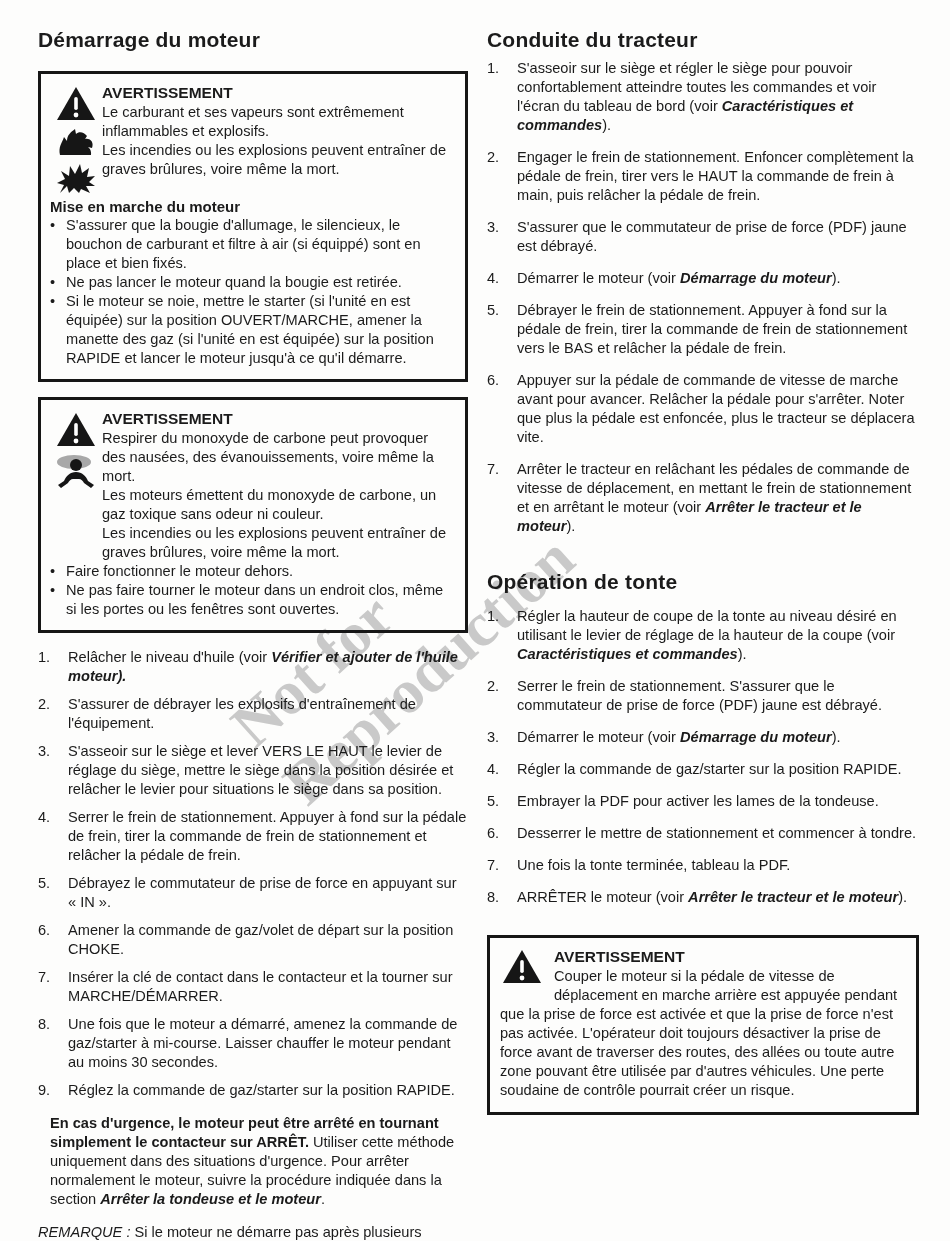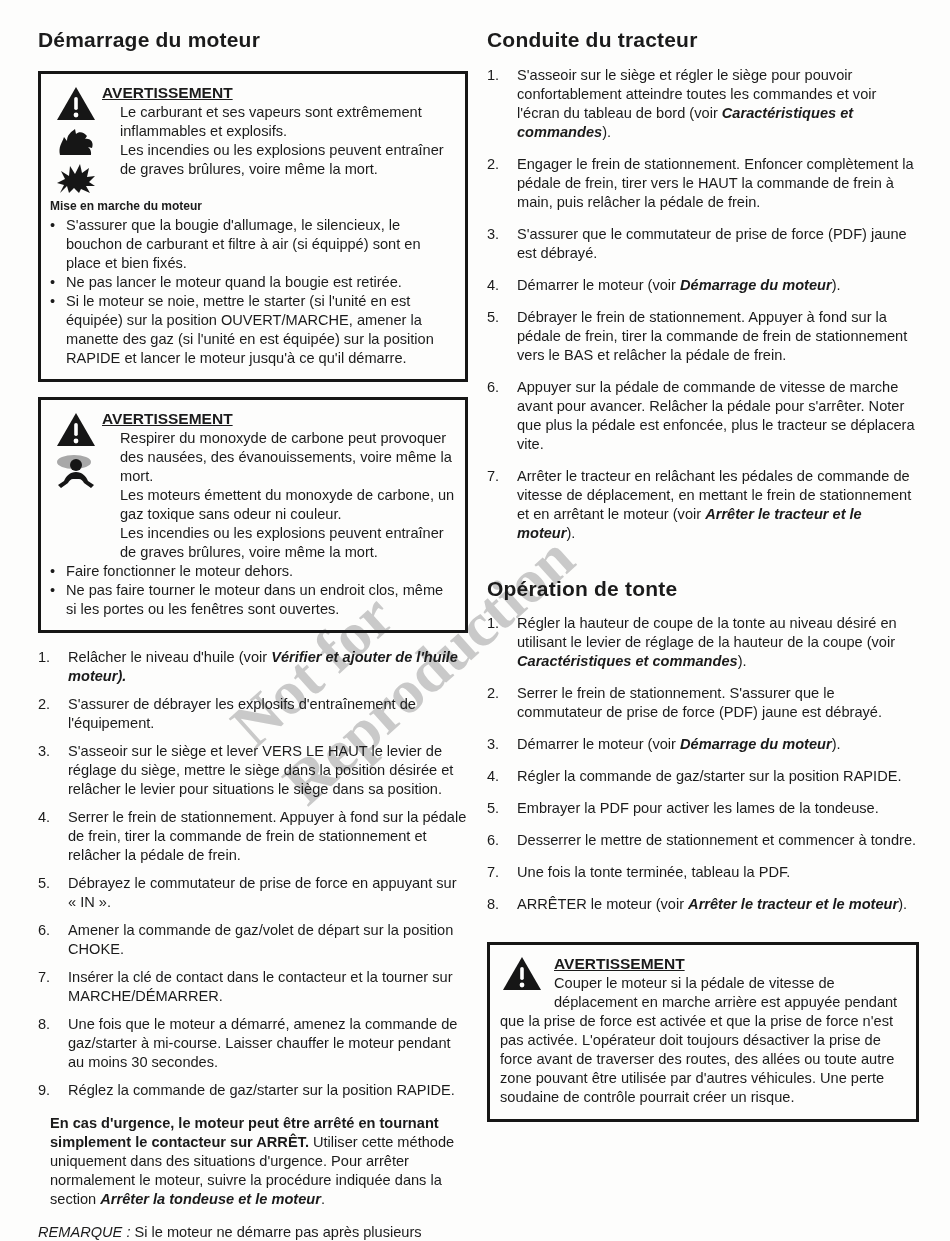--- a/index.html
+++ b/index.html
@@ -13,31 +13,31 @@
     position:absolute; left:322px; top:664px; height:160px; z-index:0;
     transform:rotate(-42deg); transform-origin:left bottom;
     font-family:"Liberation Serif", serif; font-weight:bold;
     font-size:62px; line-height:78px; color:rgba(158,158,158,0.55);
     white-space:nowrap; text-align:left; pointer-events:none;
   }
   .col { position:absolute; top:30px; z-index:1; }
   .col-left  { left:38px;  width:430px; }
   .col-right { left:487px; width:432px; }
   .section-title { font-size:21px; font-weight:bold; margin:0 0 22px 0; letter-spacing:0.2px; }
-  .col-right .section-title { margin-bottom:17px; }
+  .col-right .section-title { margin-bottom:10px; }
   .section-title.mid { margin-top:36px; margin-bottom:16px; }
 
   .warnbox { border:3px solid #161616; padding:9px 10px 11px 9px; margin-bottom:15px; background:transparent; }
   .warn-top { display:flex; }
   .warn-icons { width:52px; flex:none; display:flex; flex-direction:column; align-items:center; gap:7px; padding-top:3px; }
   .warn-body { flex:1; }
-  .warn-title { font-weight:bold; font-size:15.5px; margin-bottom:1px;text-decoration:underline; }
-  .warn-sub { font-weight:bold; font-size:12px; margin-top:3px; }
-
-  .paras .li { display:block;margin-left:18px; }
+  .warn-title { font-weight:bold; font-size:15.5px; margin-bottom:1px; }
+  .warn-sub { font-weight:bold; font-size:15px; margin-top:3px; }
+
+  .paras .li { display:block; }
   .bullets .li { display:flex; }
   .bullets .blt { width:16px; flex:none; }
   .steps .li { display:flex; margin-bottom:9px; }
   .steps .num { width:30px; flex:none; }
   .steps .txt { flex:1; }
   .steps-r .li { margin-bottom:13px; }
   .steps-start { margin-top:15px; }
 
   .emergency { margin-top:14px;margin-left:12px; }
   .note { margin-top:14px; }

